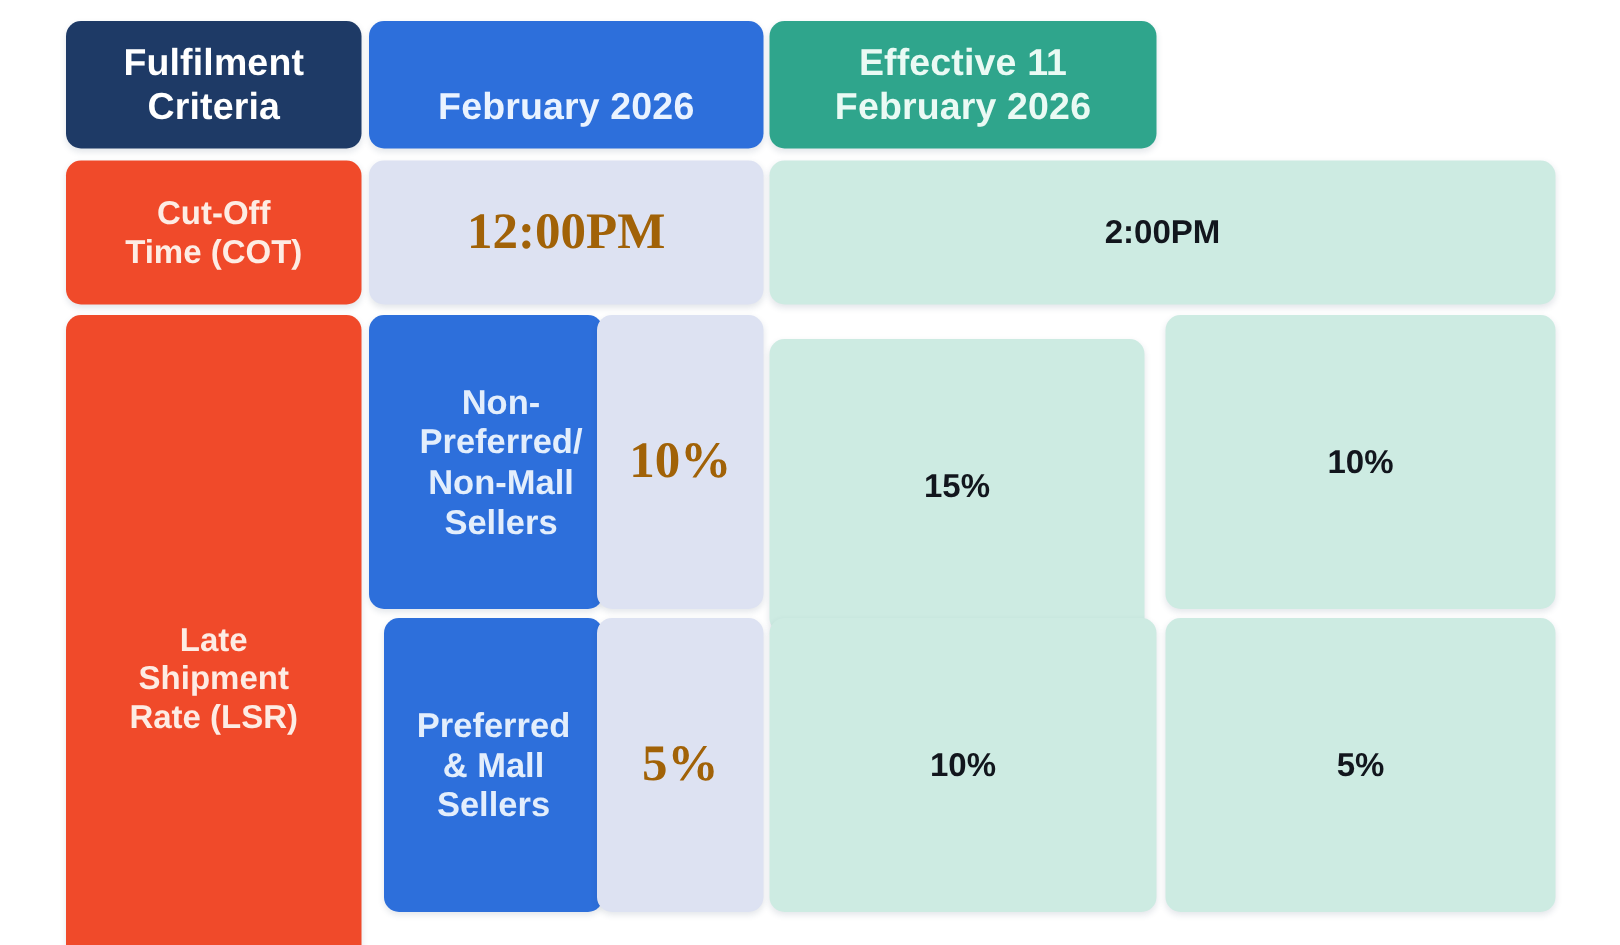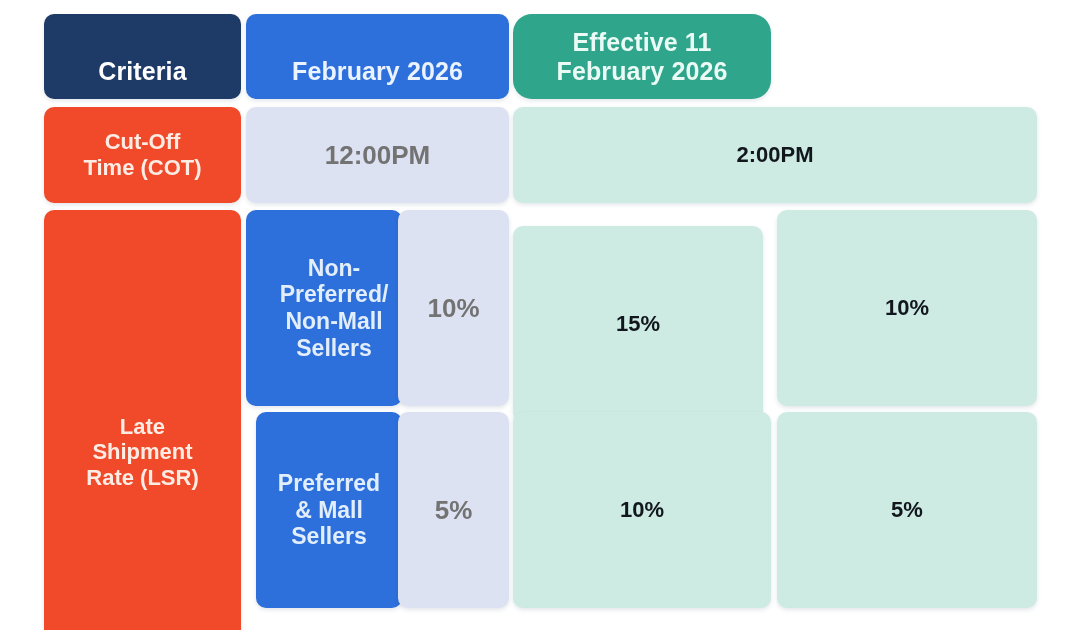--- a/index.html
+++ b/index.html
@@ -55,53 +55,54 @@
   .lbl-blue {
     background: #2d6fdb;
     color: #e3eefc;
     font-size: 23px;
     font-weight: bold;
   }
 
   
   .val-lav {
     background: #dde2f2;
-    color: #737373;
-    font-size: 26px;
+    color: #a16207;
+    font-size: 34px;
     font-weight: bold;
+    font-family: Liberation Serif, serif;
   }
   .val-mint {
     background: #cdebe2;
     color: #12161d;
     font-size: 22px;
     font-weight: bold;
   }
 
   .txt { display: block; padding: 0 6px; }
 </style>
 </head>
 <body>
 
 <div id="table-wrap">
 
   <div class="cell hdr hdr-navy" style="left:44px; top:14px; width:197px; height:85px;">
     <span class="txt">
-      <br>
+      <span>Fulfilment</span><br>
       <span>Criteria</span>
     </span>
   </div>
 
   <div class="cell hdr hdr-blue" style="left:246px; top:14px; width:263px; height:85px;">
     <span class="txt">
       <br>
       <span>February 2026</span>
     </span>
   </div>
 
-  <div class="cell hdr hdr-green" style="left:513px; top:14px; width:258px; height:85px;border-radius:19px;">
+  <div class="cell hdr hdr-green" style="left:513px; top:14px; width:258px; height:85px;">
     <span class="txt">
       <span>Effective 11</span><br>
       <span>February 2026</span>
     </span>
   </div>
 
 
   <div class="cell lbl-orange" style="left:44px; top:107px; width:197px; height:96px;">
     <span class="txt">
       <span>Cut-Off</span><br>

